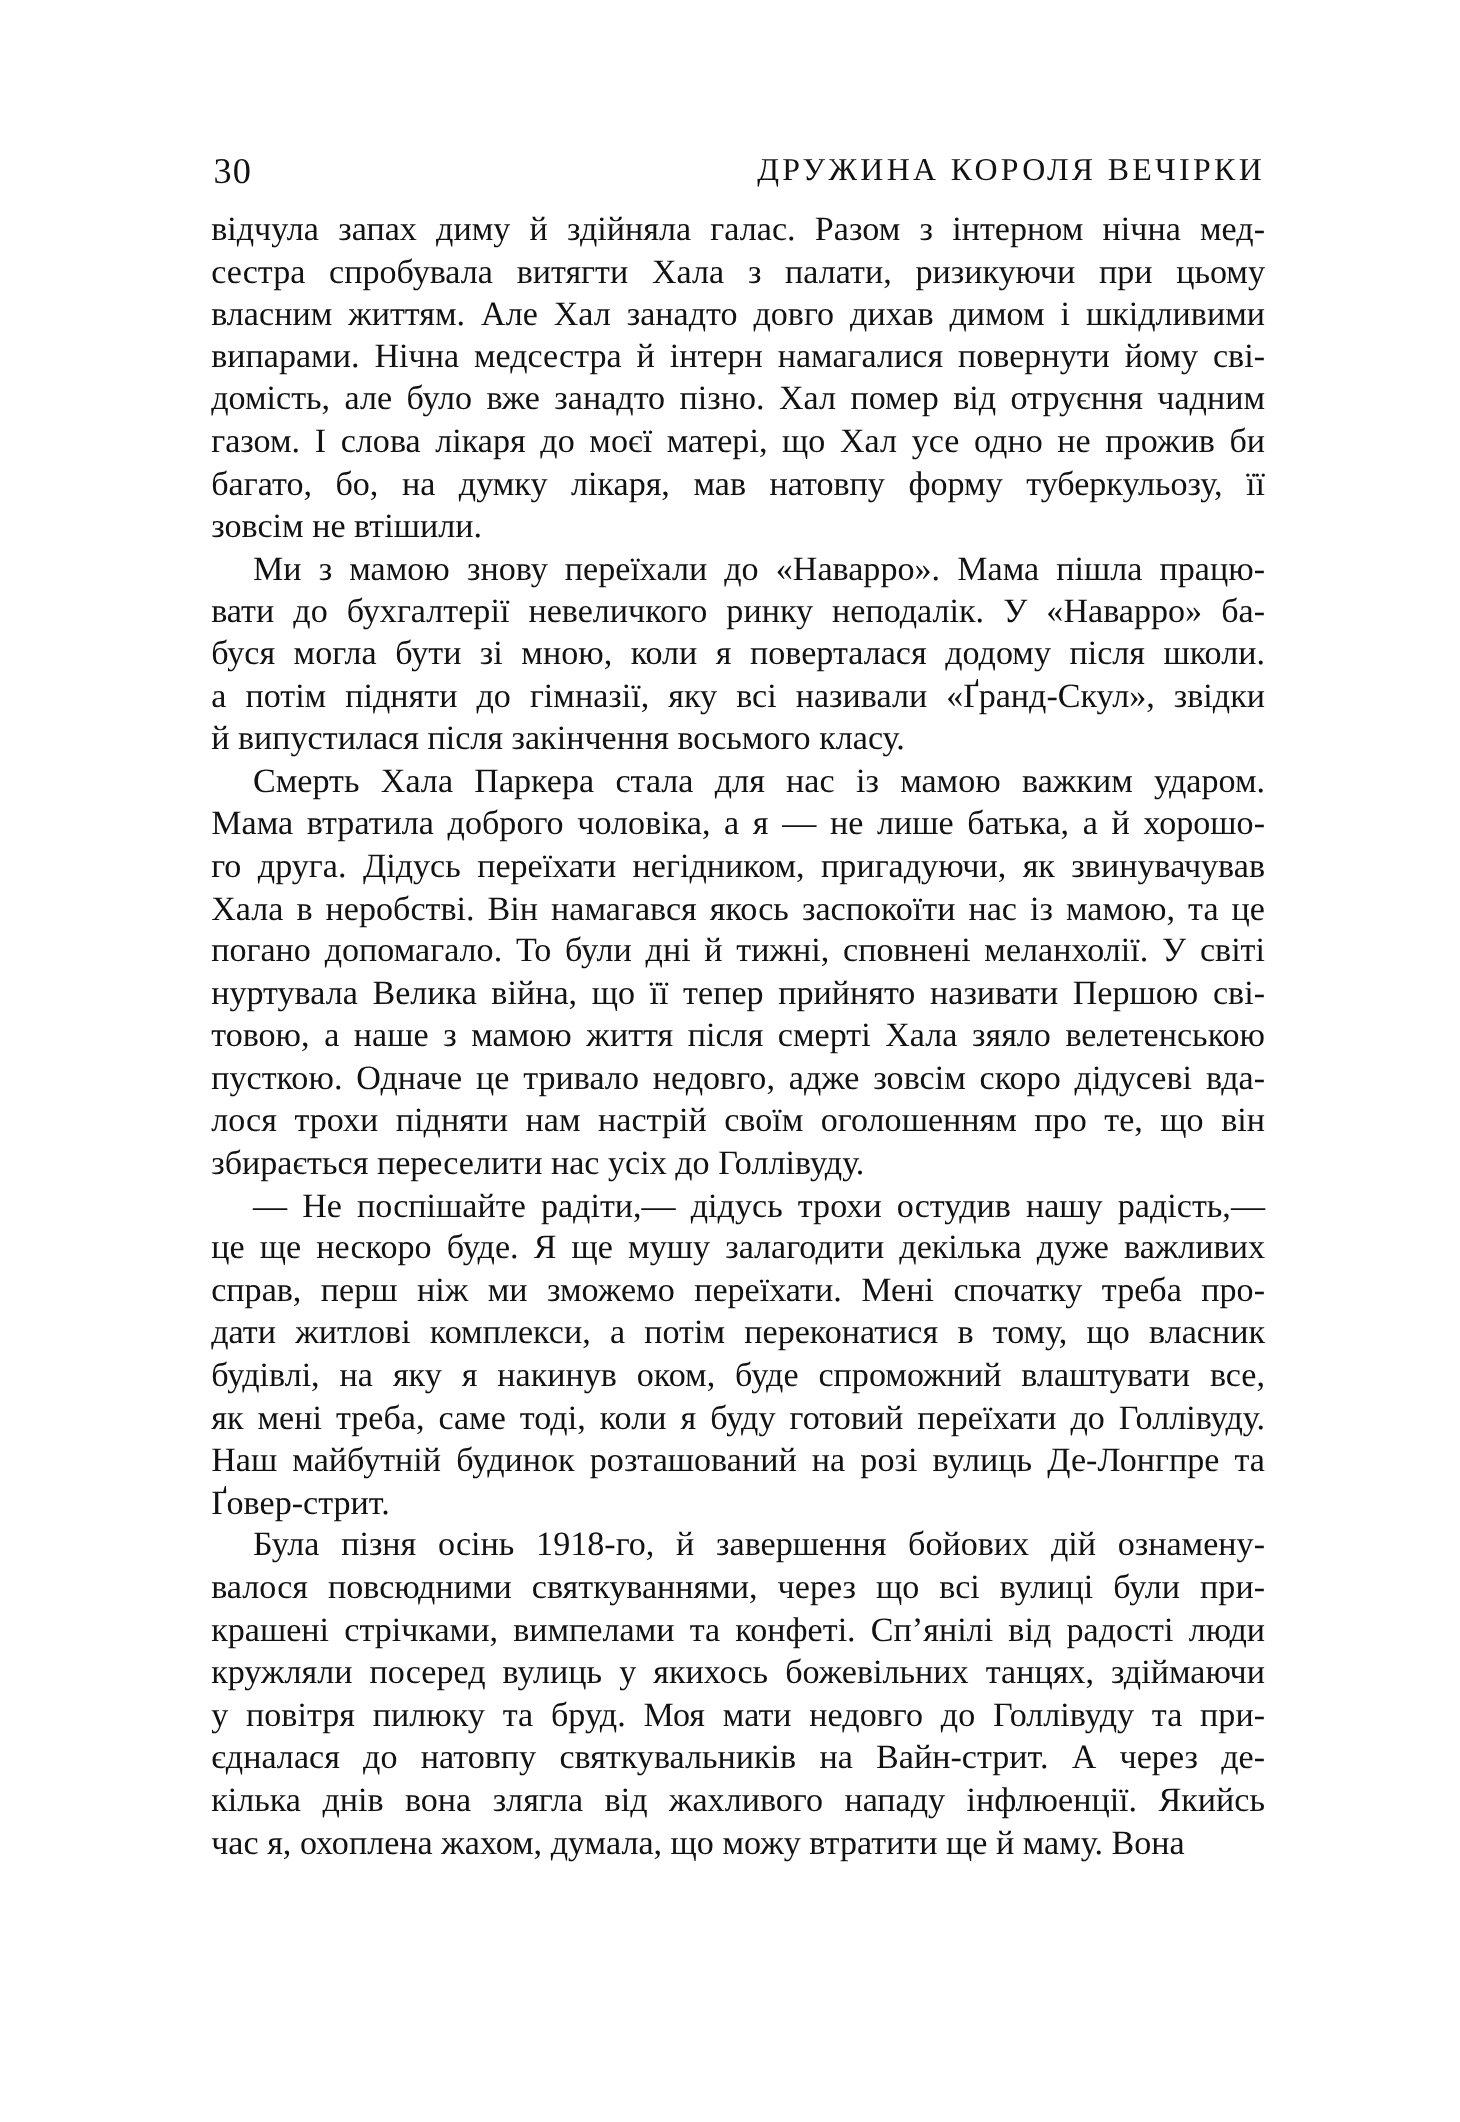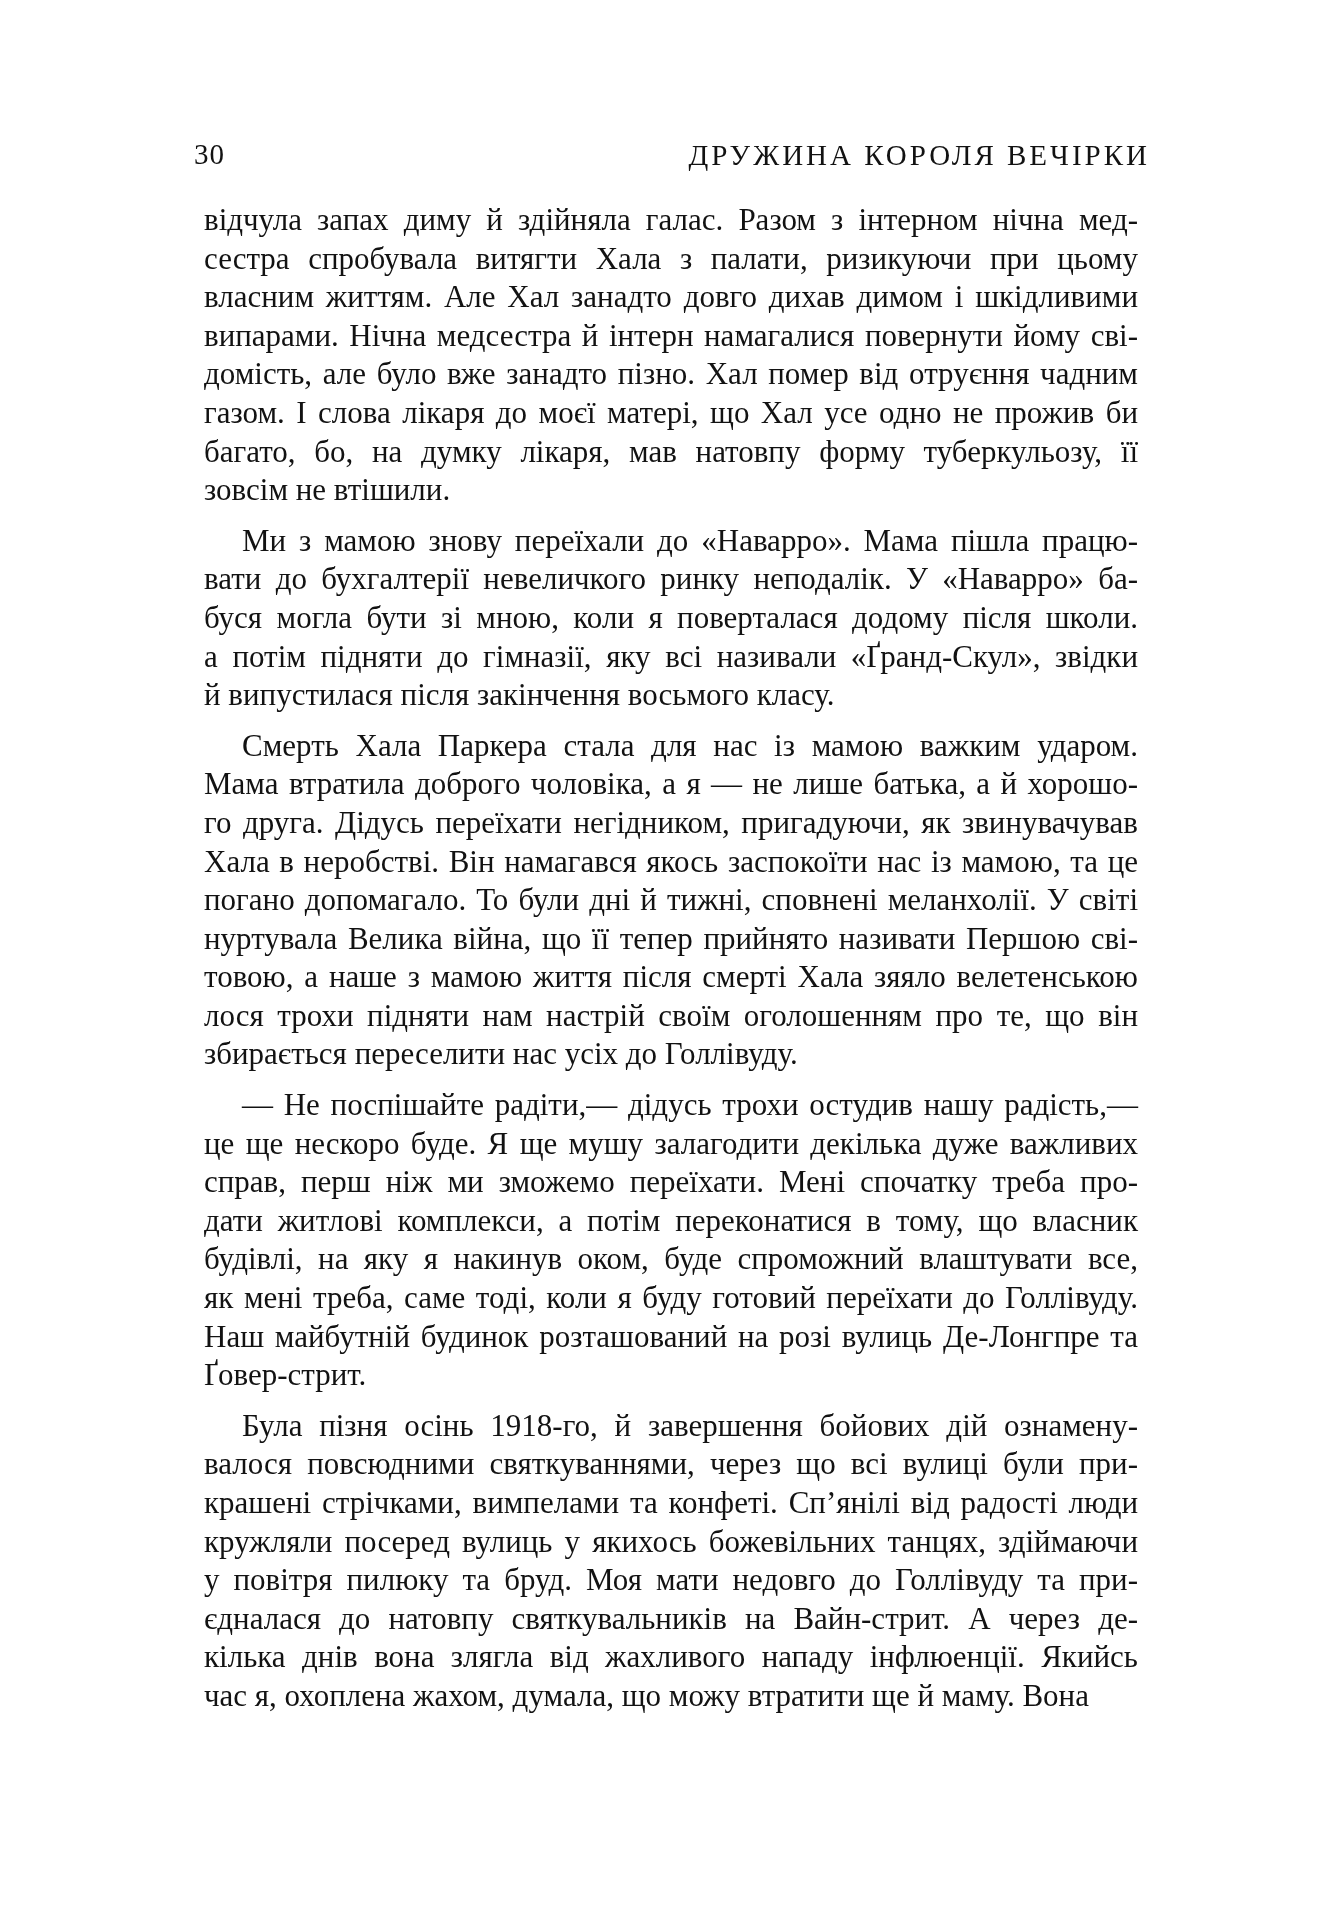--- a/index.html
+++ b/index.html
@@ -20,40 +20,40 @@
     position: absolute;
     top: 138px;
     left: 192px;
     width: 958px;
     height: 40px;
   }
   .page-number {
     position: absolute;
     left: 2px;
     top: 0;
-    font-size: 29px;
+    font-size: 33px;
     letter-spacing: 1px;
   }
   .running-title {
     display: block;
     text-align: right;
     font-size: 29px;
     letter-spacing: 3px;
     padding-top: 1px;
     white-space: nowrap;
   }
   .body-text {
     position: absolute;
     top: 189px;
     left: 192px;
     width: 958px;
     font-size: 31px;
     line-height: 38.6px;
   }
-  .paragraph { margin: 12px; }
+  .paragraph { margin: 0; }
   .line {
     text-align: justify;
     text-align-last: justify;
     text-justify: inter-word;
   }
   .line.last {
     text-align-last: left;
   }
   .paragraph.indent .line:first-child {
     text-indent: 38px;
@@ -86,20 +86,21 @@
         <div class="line last">й випустилася після закінчення восьмого класу.</div>
       </div>
       <div class="paragraph indent">
         <div class="line">Смерть Хала Паркера стала для нас із мамою важким ударом.</div>
         <div class="line">Мама втратила доброго чоловіка, а я — не лише батька, а й хорошо-</div>
         <div class="line">го друга. Дідусь переїхати негідником, пригадуючи, як звинувачував</div>
         <div class="line">Хала в неробстві. Він намагався якось заспокоїти нас із мамою, та це</div>
         <div class="line">погано допомагало. То були дні й тижні, сповнені меланхолії. У світі</div>
         <div class="line">нуртувала Велика війна, що її тепер прийнято називати Першою сві-</div>
         <div class="line">товою, а наше з мамою життя після смерті Хала зяяло велетенською</div>
+        <div class="line">пусткою. Одначе це тривало недовго, адже зовсім скоро дідусеві вда-</div>
         <div class="line">лося трохи підняти нам настрій своїм оголошенням про те, що він</div>
         <div class="line last">збирається переселити нас усіх до Голлівуду.</div>
       </div>
       <div class="paragraph indent">
         <div class="line">— Не поспішайте радіти,— дідусь трохи остудив нашу радість,—</div>
         <div class="line">це ще нескоро буде. Я ще мушу залагодити декілька дуже важливих</div>
         <div class="line">справ, перш ніж ми зможемо переїхати. Мені спочатку треба про-</div>
         <div class="line">дати житлові комплекси, а потім переконатися в тому, що власник</div>
         <div class="line">будівлі, на яку я накинув оком, буде спроможний влаштувати все,</div>
         <div class="line">як мені треба, саме тоді, коли я буду готовий переїхати до Голлівуду.</div>

